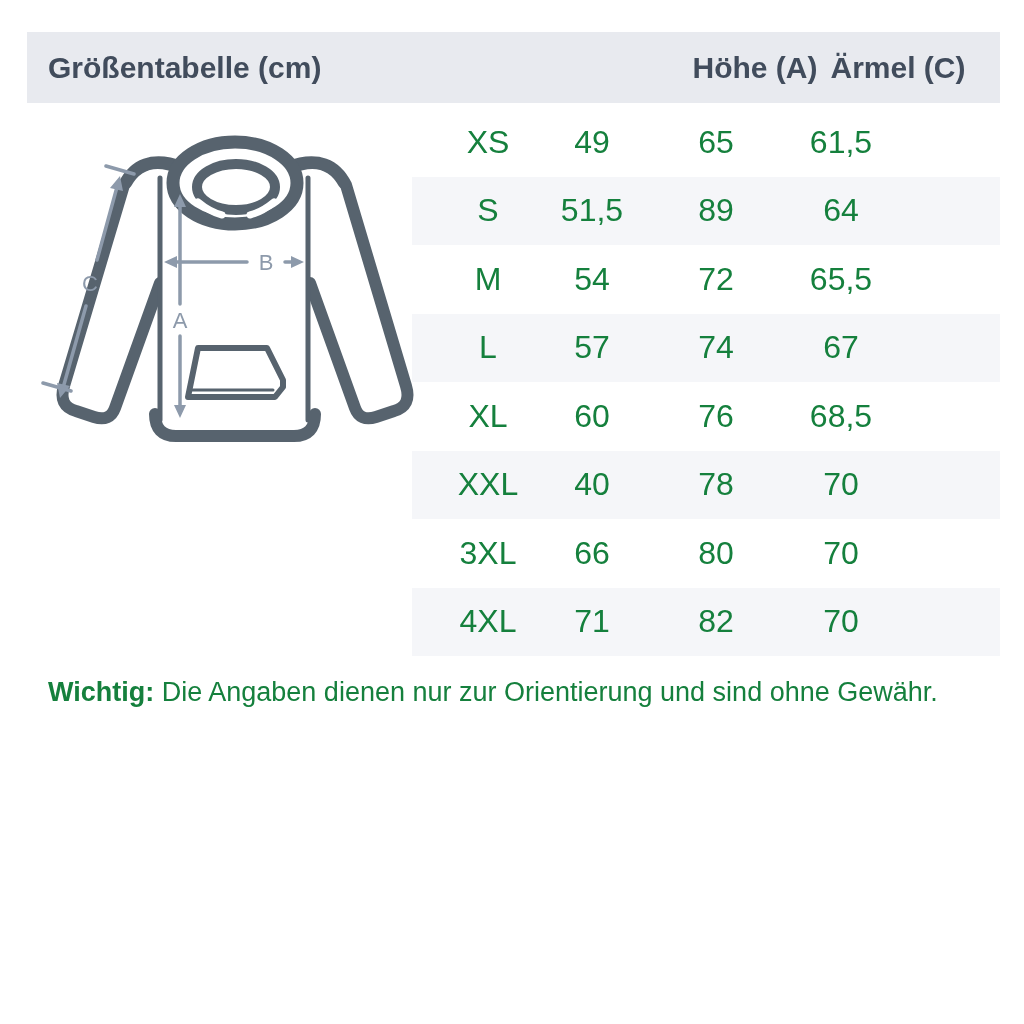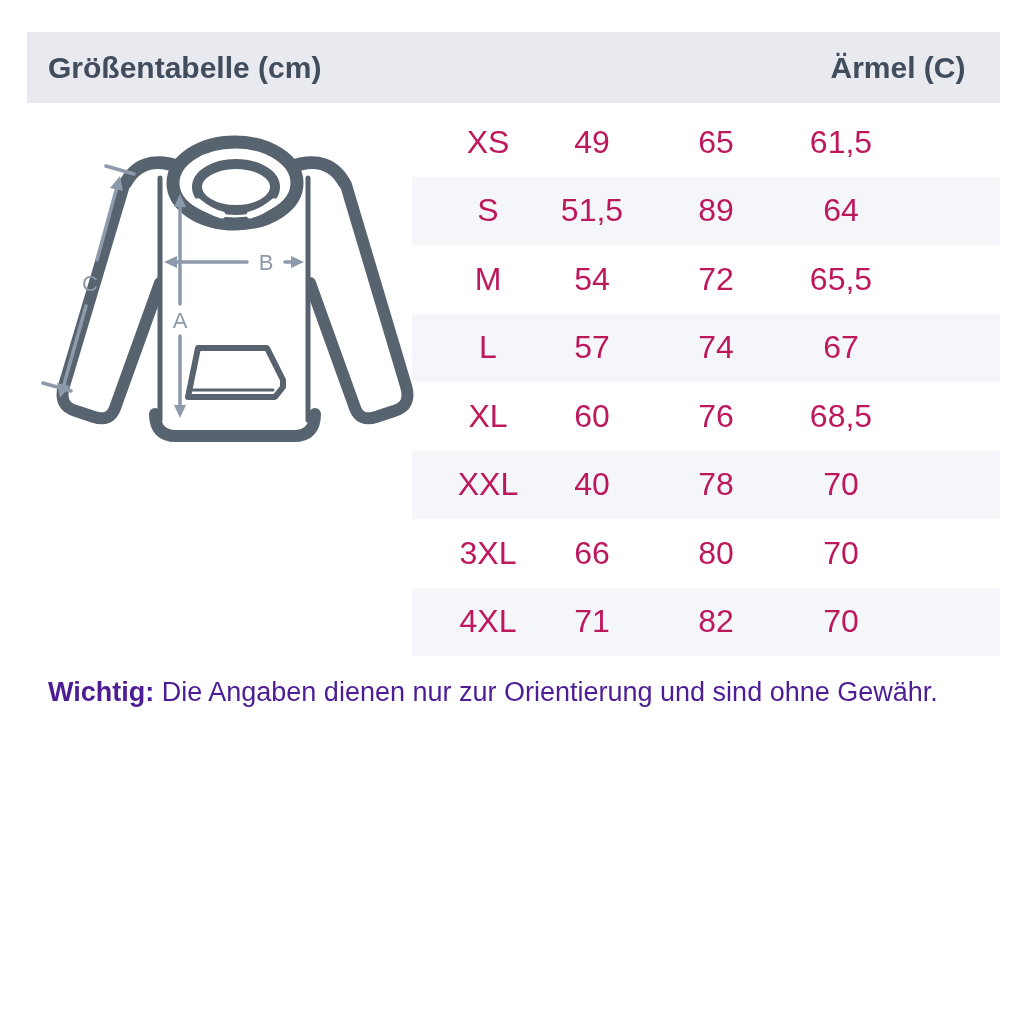--- a/index.html
+++ b/index.html
@@ -24,42 +24,43 @@
   .colh.b { left:580px; } .colh.a { left:728px; } .colh.c { left:871px;text-align:right; }
   
   .rows { position:absolute; left:0; top:108px; width:1024px; }
   .row { position:relative; height:68.5px; }
   .row.alt::before {
     content:""; position:absolute; left:412px; width:588px; top:0; bottom:0;
     background:#f5f6f9; z-index:0;
   }
   .cell {
     position:absolute; top:0; height:100%; display:flex; align-items:center;
-    transform:translateX(-50%); font-size:32px; color:#be185d; z-index:1;
+    transform:translateX(-50%); font-size:32px; color:#15803d; z-index:1;
     white-space:nowrap;
   }
   .cell.size { left:488px; }
   .cell.cb   { left:592px; }
   .cell.ca   { left:716px; }
   .cell.cc   { left:841px; }
   
   .note {
     position:absolute; left:48px; top:671px; width:920px;
-    font-size:27px; line-height:43px; color:#4c1d95;
+    font-size:27px; line-height:43px; color:#15803d;
   }
   .note .imp { font-weight:bold; }
   .hoodie { position:absolute; left:40px; top:120px; }
 </style>
 </head>
 <body>
 
 <div class="page">
 
   <div class="band">
     <div class="title">Größentabelle (cm)</div>
+    <div class="colh a">Höhe (A)</div>
     <div class="colh c">Ärmel (C)</div>
   </div>
 
   <svg class="hoodie" width="380" height="340" viewBox="0 0 380 340" aria-hidden="true">
     <g stroke="#57636e" fill="none" stroke-linecap="round" stroke-linejoin="round">
 
       <path fill="#ffffff" stroke-width="12" d="M 142 47 C 112 36 94 45 84 65 L 24 266 Q 18 286 36 291 L 54 297 Q 70 302 75 288 L 120 163"></path>
       <path fill="#ffffff" stroke-width="12" d="M 248 47 C 278 36 296 45 306 65 L 366 266 Q 372 286 354 291 L 336 297 Q 320 302 315 288 L 270 163"></path>
 
       <path fill="#ffffff" stroke="none" d="M 120 50 H 270 V 316 H 120 Z"></path>

